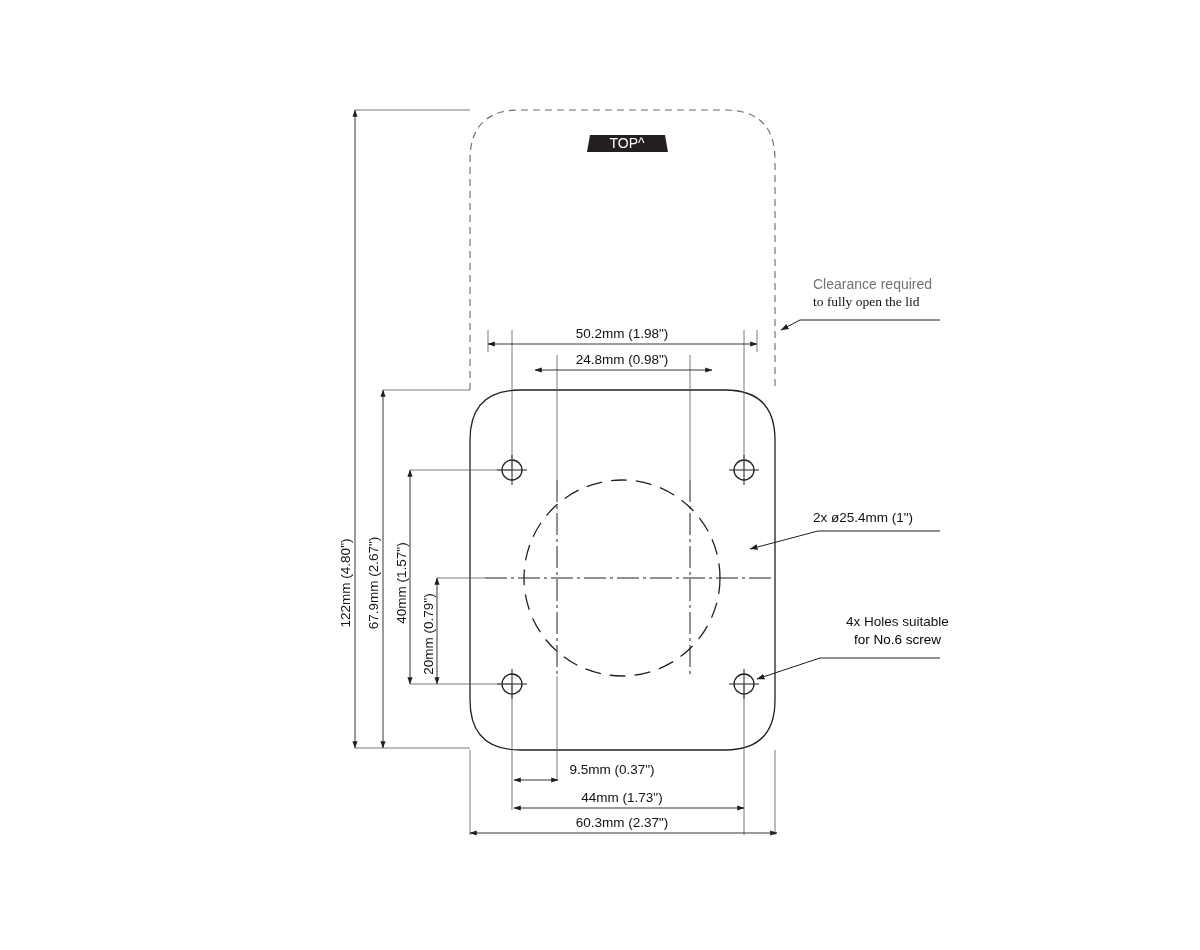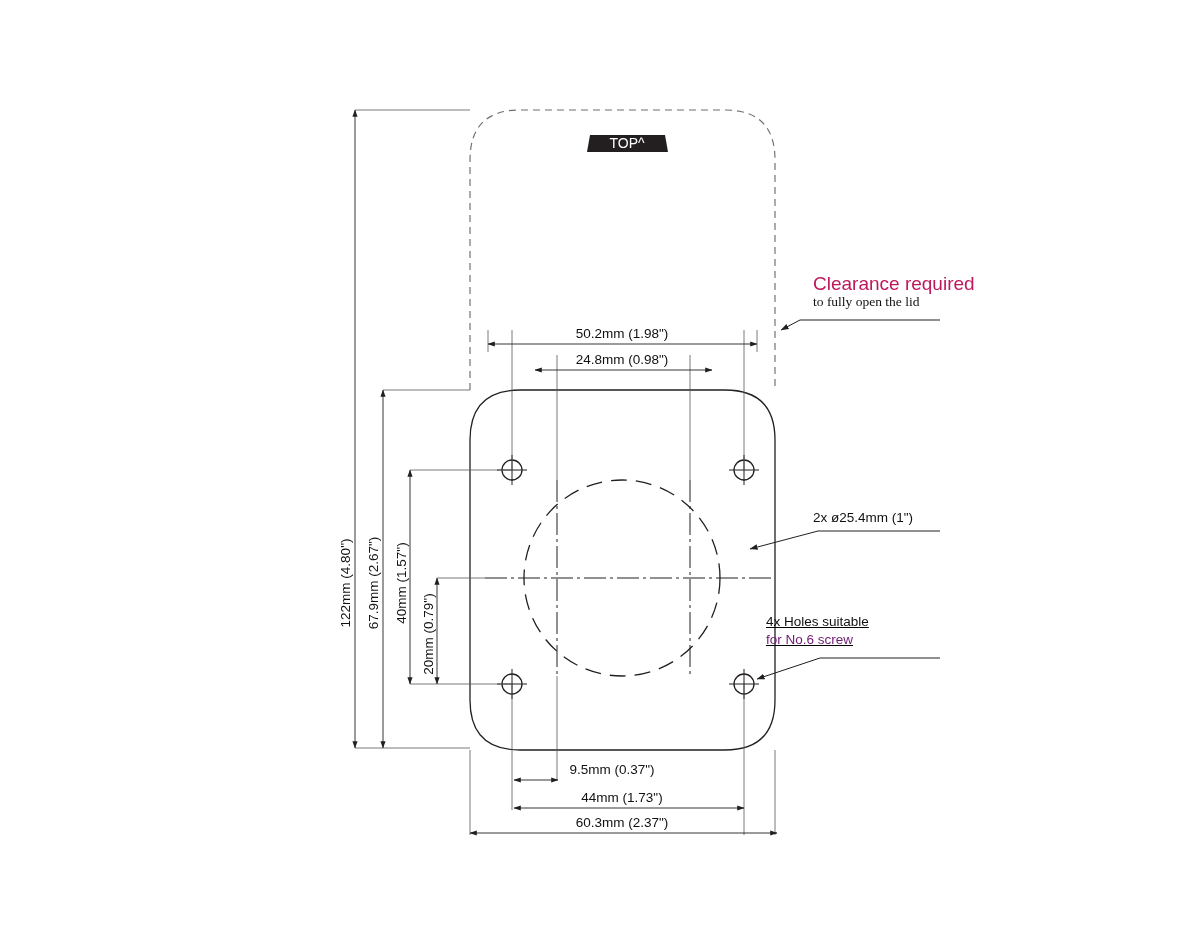--- a/index.html
+++ b/index.html
@@ -201,25 +201,25 @@
 
     <path class="leader" d="M 940 658 L 820 658 L 757 679" marker-end="url(#arrowEnd)"></path>
 
   </svg>
 
   <div style="position:absolute; left:587px; top:134px; width:80px; text-align:center;">
     <span class="top-badge-label" style="font-family:'Liberation Sans',sans-serif;font-size:14px;color:#ffffff;text-align:center;">TOP^</span>
   </div>
 
   <div style="position:absolute; left:813px; top:275px; line-height:18px;">
-    <div style="font-family:'Liberation Sans',sans-serif;font-size:19px;color:#be185d;">Clearance required</div>
+    <div style="font-family:'Liberation Sans',sans-serif;font-size:14px;color:#737373;">Clearance required</div>
     <div style="font-family:Liberation Serif, serif;font-size:13.5px;color:#111;">to fully open the lid</div>
   </div>
 
   <div style="position:absolute; left:813px; top:509px; line-height:18px;">
     <div style="font-family:'Liberation Sans',sans-serif;font-size:13.5px;color:#111;">2x   ø25.4mm (1")</div>
   </div>
 
-  <div style="position:absolute; left:766px; top:613px; line-height:18px;text-decoration:underline;">
+  <div style="position:absolute; left:846px; top:613px; line-height:18px;">
     <div style="font-family:'Liberation Sans',sans-serif;font-size:13.5px;color:#111;">4x   Holes suitable</div>
-    <div style="font-family:'Liberation Sans',sans-serif;font-size:13.5px;color:#701a75;">for No.6 screw</div>
+    <div style="font-family:'Liberation Sans',sans-serif;font-size:13.5px;color:#000000;text-align:center;">for No.6 screw</div>
   </div>
 </div>
 
 </body></html>

